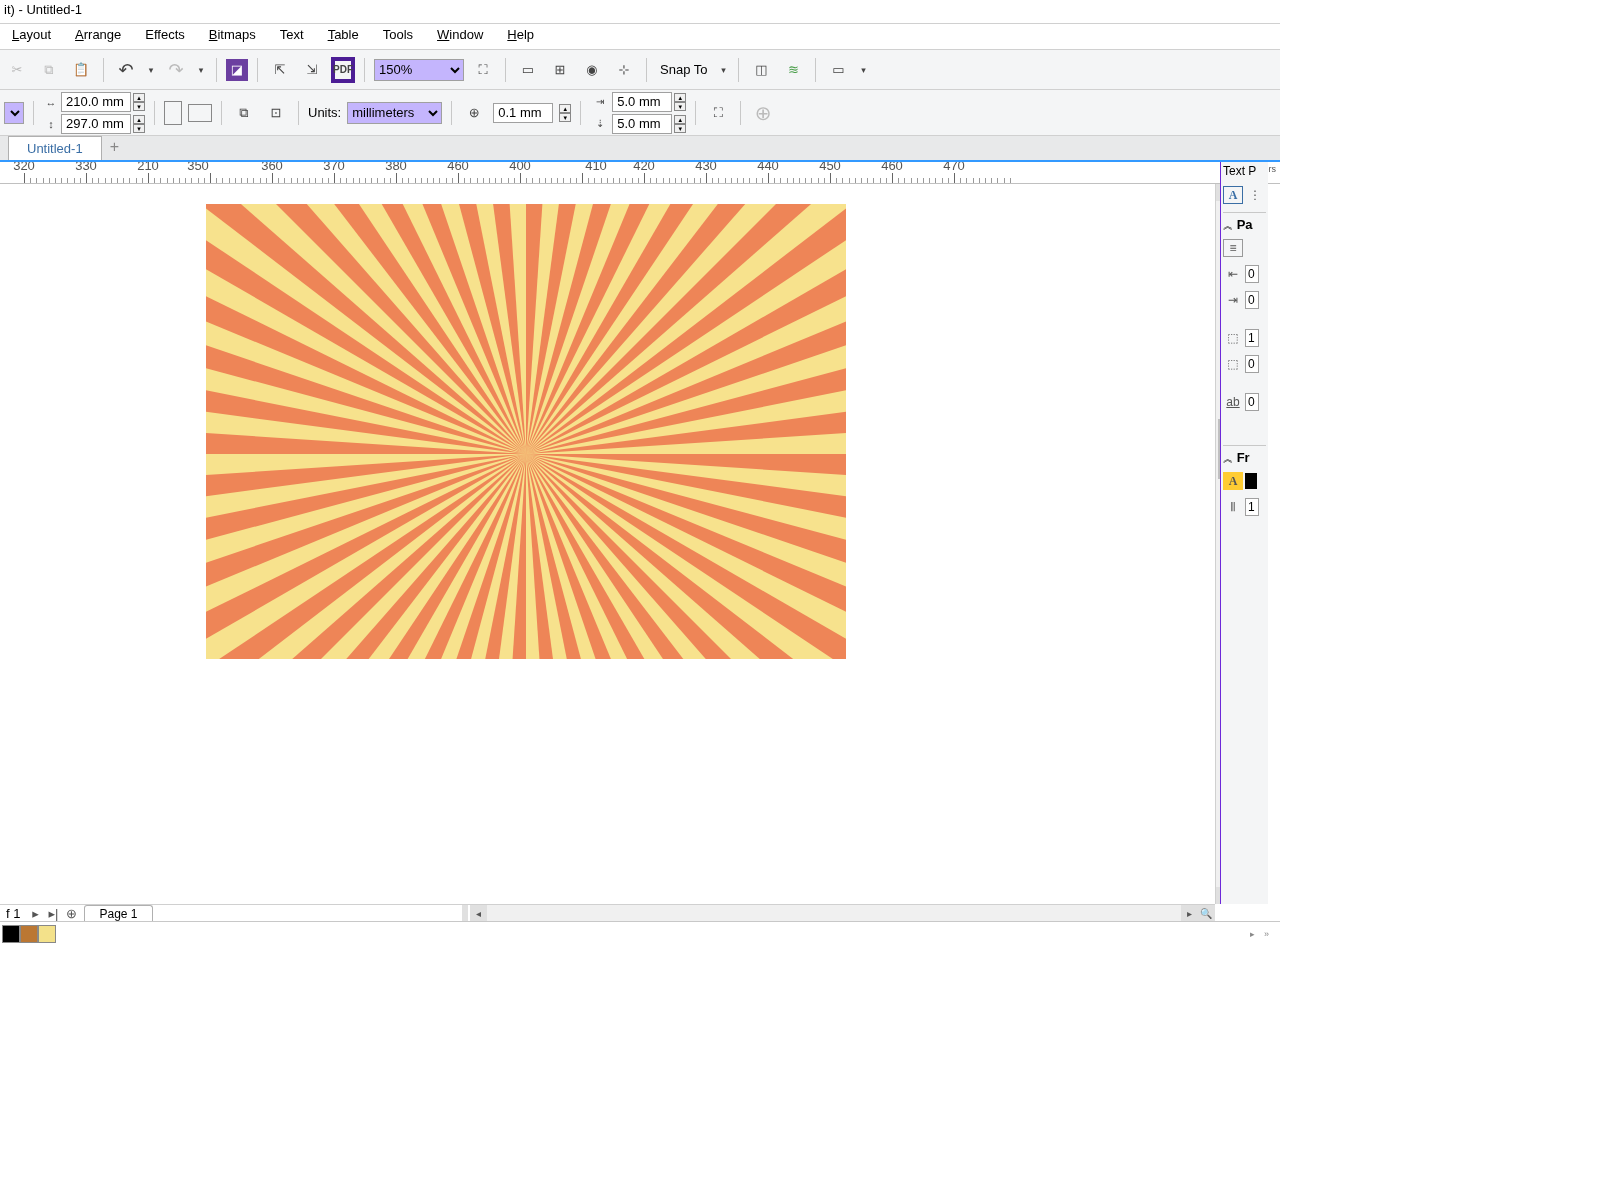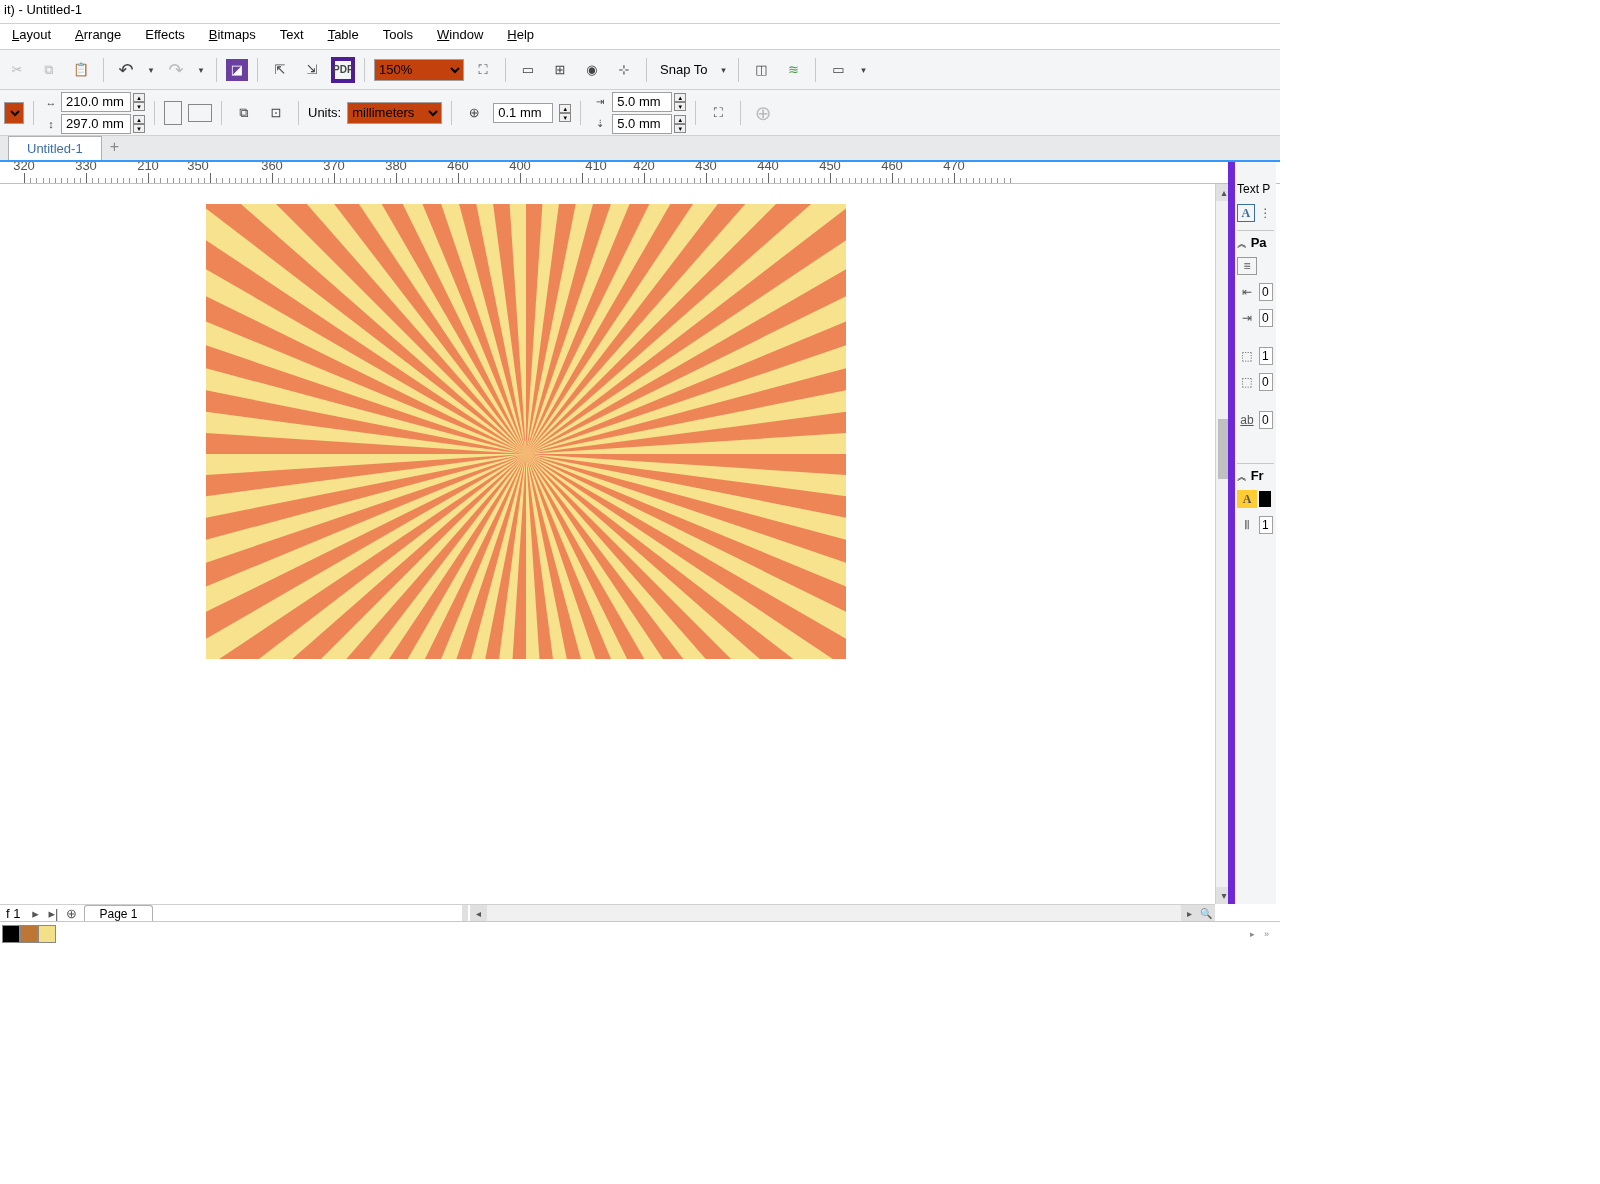--- a/index.html
+++ b/index.html
@@ -19,39 +19,39 @@
 .doc-tabs { height: 26px; background: #e8e9ea; border-bottom: 2px solid #3399ff; display: flex; align-items: flex-end; padding-left: 8px; }
 .doc-tab { background: #fff; border: 1px solid #b0b0b0; border-bottom: none; padding: 4px 18px; font-size: 13px; color:#3a6ea5;}
 .doc-tab-add { padding: 4px 8px; color: #888; font-size: 16px; }
 .ruler-h { height: 22px; background: #fff; border-bottom: 1px solid #c0c0c0; position: relative; overflow: hidden; font-size: 9px; color: #555; }
 .ruler-h .tick-major { position: absolute; bottom: 0; width: 1px; height: 10px; background: #666; }
 .ruler-h .tick-minor { position: absolute; bottom: 0; width: 1px; height: 5px; background: #999; }
 .ruler-h .label { position: absolute; bottom: 10px; transform: translateX(-50%); }
 .ruler-unit { position: absolute; right: 4px; top: 2px; font-size: 9px; color: #555; }
 .canvas-area { position: absolute; top: 184px; left: 0; right: 48px; bottom: 42px; background: #fff; overflow: hidden; }
 .artwork { position: absolute; left: 206px; top: 20px; width: 640px; height: 455px; background: #f7e28d; overflow: hidden; }
-.right-panel { position: absolute; top: 162px; right: 4px; width: 48px; bottom: 42px; background: #f4f5f6; border-left: 7px solid #6d28d9; padding: 18px 2px; font-size: 12px; overflow: hidden; }
+.right-panel { position: absolute; top: 162px; right: 12px; width: 48px; bottom: 42px; background: #f4f5f6; border-left: 1px solid #6d28d9; padding: 0 2px; font-size: 12px; overflow: hidden; }
 .right-panel .hdr { font-size: 12px; padding: 2px 0; }
 .right-panel .sec { border-top: 1px solid #c8c8c8; margin-top: 6px; padding-top: 4px; }
 .right-panel .row { display: flex; align-items: center; gap: 2px; margin: 4px 0; height: 22px; }
 .right-panel .ico { width: 20px; height: 18px; display: flex; align-items: center; justify-content: center; font-size: 12px; color:#555;}
 .right-panel input { width: 14px; border: 1px solid #a0a0a0; background: #fff; font-size: 12px; padding: 1px 2px; height: 18px;}
 .vscroll { position: absolute; right: 48px; top: 184px; bottom: 42px; width: 17px; background: #f0f0f0; border-left: 1px solid #d0d0d0; }
 .vscroll .arrow { height: 17px; background: #e0e0e0; text-align: center; font-size: 10px; line-height: 17px; color: #555; }
 .vscroll .thumb { position: absolute; left: 2px; right: 2px; top: 235px; height: 60px; background: #c0c0c0; }
 .hscroll { position: absolute; bottom: 25px; left: 470px; right: 65px; height: 17px; background: #f0f0f0; border-top: 1px solid #d0d0d0; display:flex; }
 .hscroll .arrow { width: 17px; background: #e0e0e0; text-align: center; font-size: 10px; line-height: 17px; color: #555; }
 .hscroll .track { flex:1; position:relative;}
 .page-nav { position: absolute; bottom: 25px; left: 0; height: 17px; width: 470px; background: #fff; border-top: 1px solid #d0d0d0; display: flex; align-items: center; font-size: 12px; }
 .page-nav .nav-btn { width: 18px; text-align: center; color: #555; cursor: default; }
 .page-nav .page-tab { border: 1px solid #b0b0b0; border-bottom: none; padding: 1px 14px; background: #fff; margin-left: 4px; font-size: 12px; border-radius: 3px 3px 0 0;}
 .color-pal { position: absolute; bottom: 0; left: 0; right: 0; height: 25px; background: #fff; border-top: 1px solid #c8c8c8; display: flex; align-items: center; padding: 0 2px; gap: 0; }
 .color-sw { width: 18px; height: 18px; border: 1px solid #888; }
 .page-nav .sizer { position:absolute; right:2px; top:0; bottom:0; width:6px; background:#e0e0e0;}
-select { border: 1px solid #a0a0a0; background: #c2410c; font-size: 13px; height: 22px; }
+select { border: 1px solid #a0a0a0; background: #c4b5fd; font-size: 13px; height: 22px; }
 .stack2 { display:flex; flex-direction:column; gap:2px;}
 .inline { display:flex; align-items:center; gap:2px;}
 </style>
 </head>
 <body>
 
 <div class="title-bar"><span>it) - Untitled-1</span></div>
 
 <div class="menu-bar" id="menuBar">
     <div class="menu-item"><u>L</u>ayout</div>

